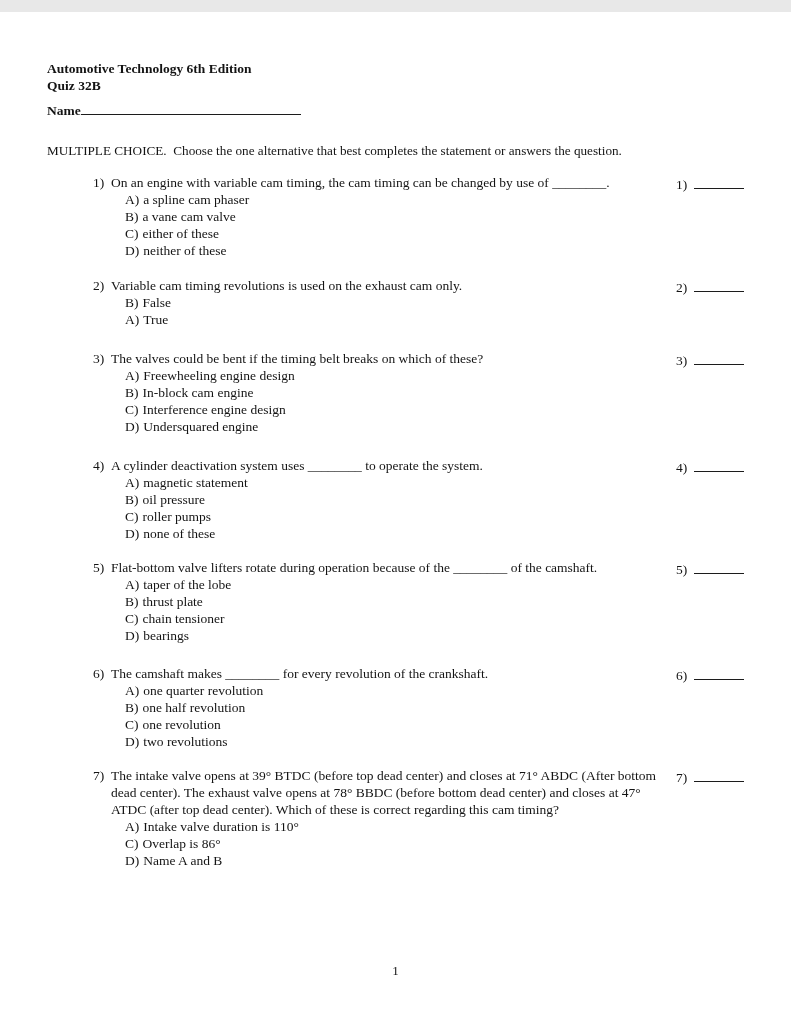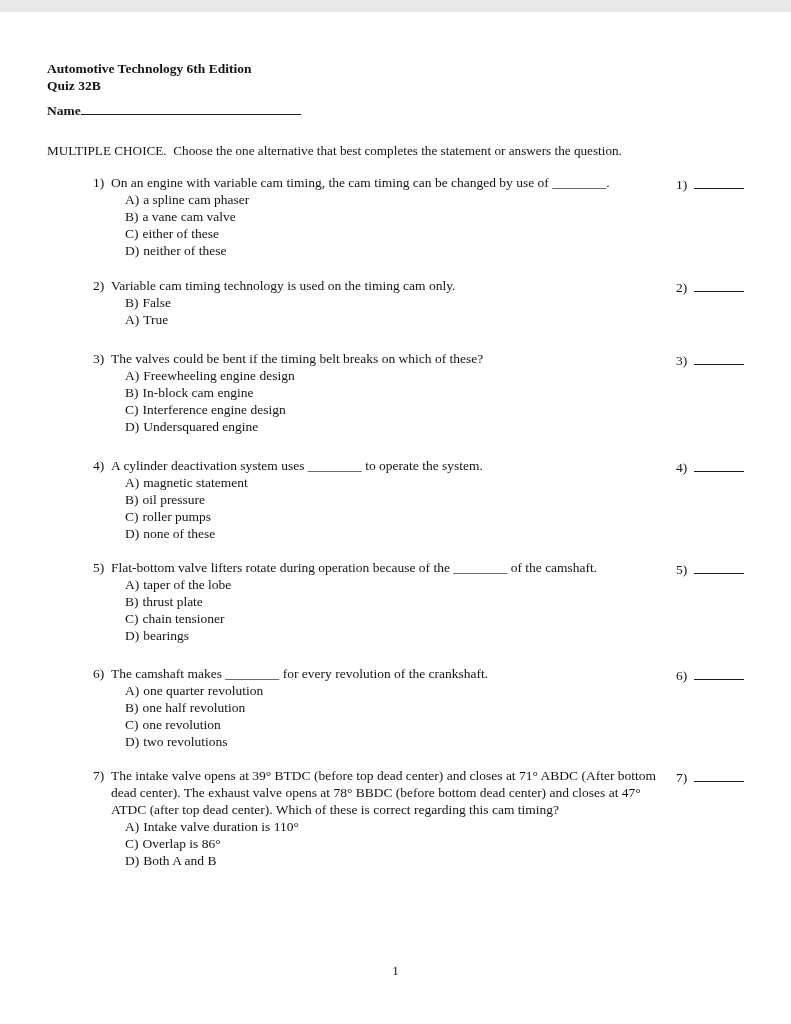--- a/index.html
+++ b/index.html
@@ -150,21 +150,21 @@
     <span class="opt-letter">D)</span><span class="opt-text">neither of these</span>
   </div>
         </div>
     <div class="answer-slot">
       <span class="answer-num">1)</span><span class="answer-line"></span>
     </div>
   </div>
       <div class="question">
     <div class="q-row">
       <span class="q-num">2)</span>
-      <span class="q-text">Variable cam timing technology is used on the timing cam only.</span>
+      <span class="q-text">Variable cam timing revolutions is used on the exhaust cam only.</span>
     </div>
     <div class="options">
           <div class="option">
     <span class="opt-letter">B)</span><span class="opt-text">False</span>
   </div>
           <div class="option">
     <span class="opt-letter">A)</span><span class="opt-text">True</span>
   </div>
         </div>
     <div class="answer-slot">
@@ -269,21 +269,21 @@
       <span class="q-text">The intake valve opens at 39° BTDC (before top dead center) and closes at 71° ABDC (After bottom dead center). The exhaust valve opens at 78° BBDC (before bottom dead center) and closes at 47° ATDC (after top dead center). Which of these is correct regarding this cam timing?</span>
     </div>
     <div class="options">
           <div class="option">
     <span class="opt-letter">A)</span><span class="opt-text">Intake valve duration is 110°</span>
   </div>
           <div class="option">
     <span class="opt-letter">C)</span><span class="opt-text">Overlap is 86°</span>
   </div>
           <div class="option">
-    <span class="opt-letter">D)</span><span class="opt-text">Both A and B</span>
+    <span class="opt-letter">D)</span><span class="opt-text">Name A and B</span>
   </div>
         </div>
     <div class="answer-slot">
       <span class="answer-num">7)</span><span class="answer-line"></span>
     </div>
   </div>
     </div>
 
   <div class="page-number">1</div>
 

